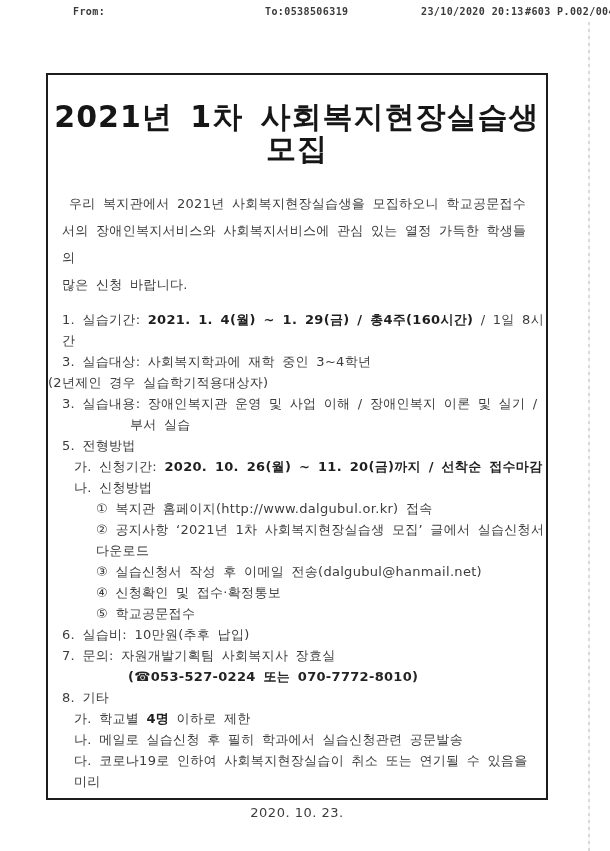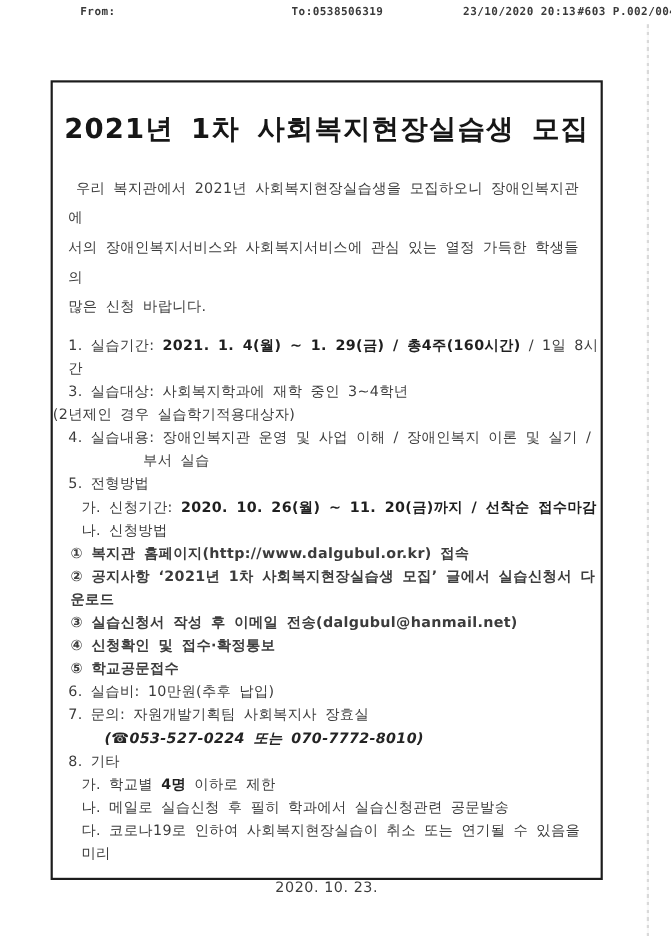--- a/index.html
+++ b/index.html
@@ -24,38 +24,38 @@
     position:absolute;top:22px;bottom:0;left:588px;width:2px;
     background:repeating-linear-gradient(to bottom,rgba(120,120,120,.28) 0 3px,rgba(120,120,120,.05) 3px 7px);
   }
   
   .frame{
     position:absolute;left:46px;top:73px;width:498px;height:723px;
     border:2px solid #1c1c1c;background:#fff;box-sizing:content-box;
   }
   .title{
     margin-top:26px;text-align:center;
-    font-size:25px;font-weight:bold;color:#161616;
+    font-size:30px;font-weight:bold;color:#161616;
     letter-spacing:1px;word-spacing:6px;line-height:32px;white-space:pre-wrap;
   }
   .intro{margin:25px 16px 0 14px;}
   .intro .line{line-height:27px;}
   .intro .first{text-indent:7px;}
   .list{margin-top:11px;}
   .line{
     font-size:13px;line-height:21px;color:#3c3c3c;
     white-space:pre-wrap;word-spacing:3px;letter-spacing:.3px;
   }
   .b{font-weight:bold;color:#1f1f1f;}
   .ml14{margin-left:14px;}
   .ml24{margin-left:26px;}
-  .ml38{margin-left:16px;font-weight:bold;}
+  .ml38{margin-left:48px;}
   .ml70{}
   .ml82{margin-left:82px;}
-  .ml80{margin-left:47px;font-style:italic;}
+  .ml80{margin-left:80px;}
   .ml52{margin-left:52px;}
   .phone{font-weight:bold;color:#242424;}
   .date-line{margin-top:13px;text-align:center;font-size:13px;color:#3c3c3c;letter-spacing:.5px;}
 </style>
 </head>
 <body>
 
 <div class="fax-header">
   <span class="fx-from">From:</span>
   <span class="fx-to">To:0538506319</span>
@@ -63,30 +63,30 @@
   <span class="fx-pg">#603 P.002/004</span>
 </div>
 
 <div class="scan-artifact"></div>
 
 <div class="frame">
 
   <div class="title">2021년 1차 사회복지현장실습생 모집</div>
 
   <div class="intro">
-    <div class="line first">우리 복지관에서 2021년 사회복지현장실습생을 모집하오니 장애인복지관에</div>
+    <div class="line first">우리 복지관에서 2021년 사회복지현장실습생을 모집하오니 학교공문접수</div>
     <div class="line">서의 장애인복지서비스와 사회복지서비스에 관심 있는 열정 가득한 학생들의</div>
     <div class="line">많은 신청 바랍니다.</div>
   </div>
 
   <div class="list">
     <div class="line ml14"><span>1. 실습기간: </span><span class="b">2021. 1. 4(월) ~ 1. 29(금) / 총4주(160시간)</span><span> / 1일 8시간</span></div>
     <div class="line ml14">3. 실습대상: 사회복지학과에 재학 중인 3~4학년</div>
     <div class="line ml70">(2년제인 경우 실습학기적용대상자)</div>
-    <div class="line ml14">4. 실습내용: 장애인복지관 운영 및 사업 이해 / 장애인복지 이론 및 실기 /</div>
+    <div class="line ml14">3. 실습내용: 장애인복지관 운영 및 사업 이해 / 장애인복지 이론 및 실기 /</div>
     <div class="line ml82">부서 실습</div>
     <div class="line ml14">5. 전형방법</div>
     <div class="line ml24"><span>가. 신청기간: </span><span class="b">2020. 10. 26(월) ~ 11. 20(금)까지 / 선착순 접수마감</span></div>
     <div class="line ml24">나. 신청방법</div>
     <div class="line ml38">① 복지관 홈페이지(http://www.dalgubul.or.kr) 접속</div>
     <div class="line ml38">② 공지사항 ‘2021년 1차 사회복지현장실습생 모집’ 글에서 실습신청서 다운로드</div>
     <div class="line ml38">③ 실습신청서 작성 후 이메일 전송(dalgubul@hanmail.net)</div>
     <div class="line ml38">④ 신청확인 및 접수·확정통보</div>
     <div class="line ml38">⑤ 학교공문접수</div>
     <div class="line ml14">6. 실습비: 10만원(추후 납입)</div>

